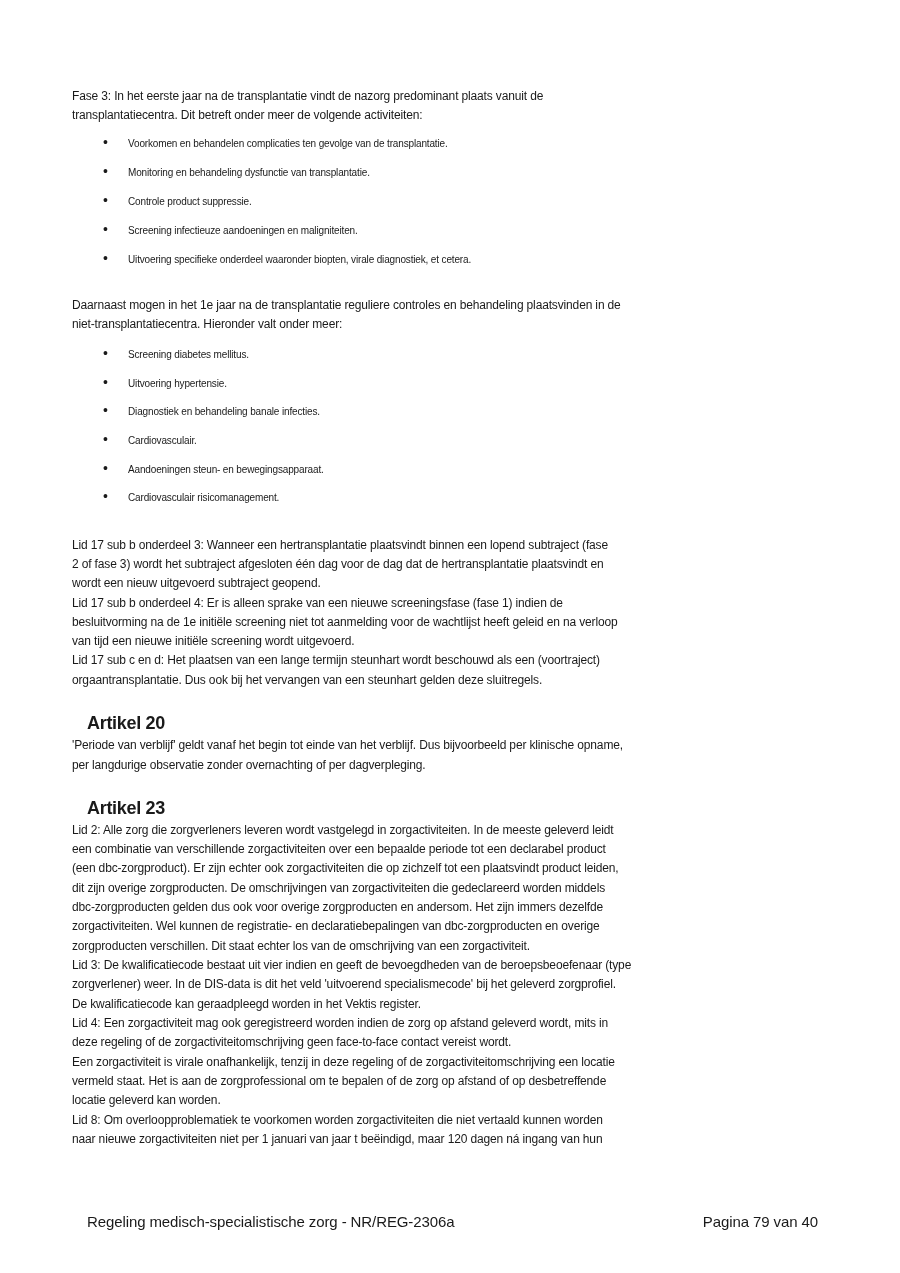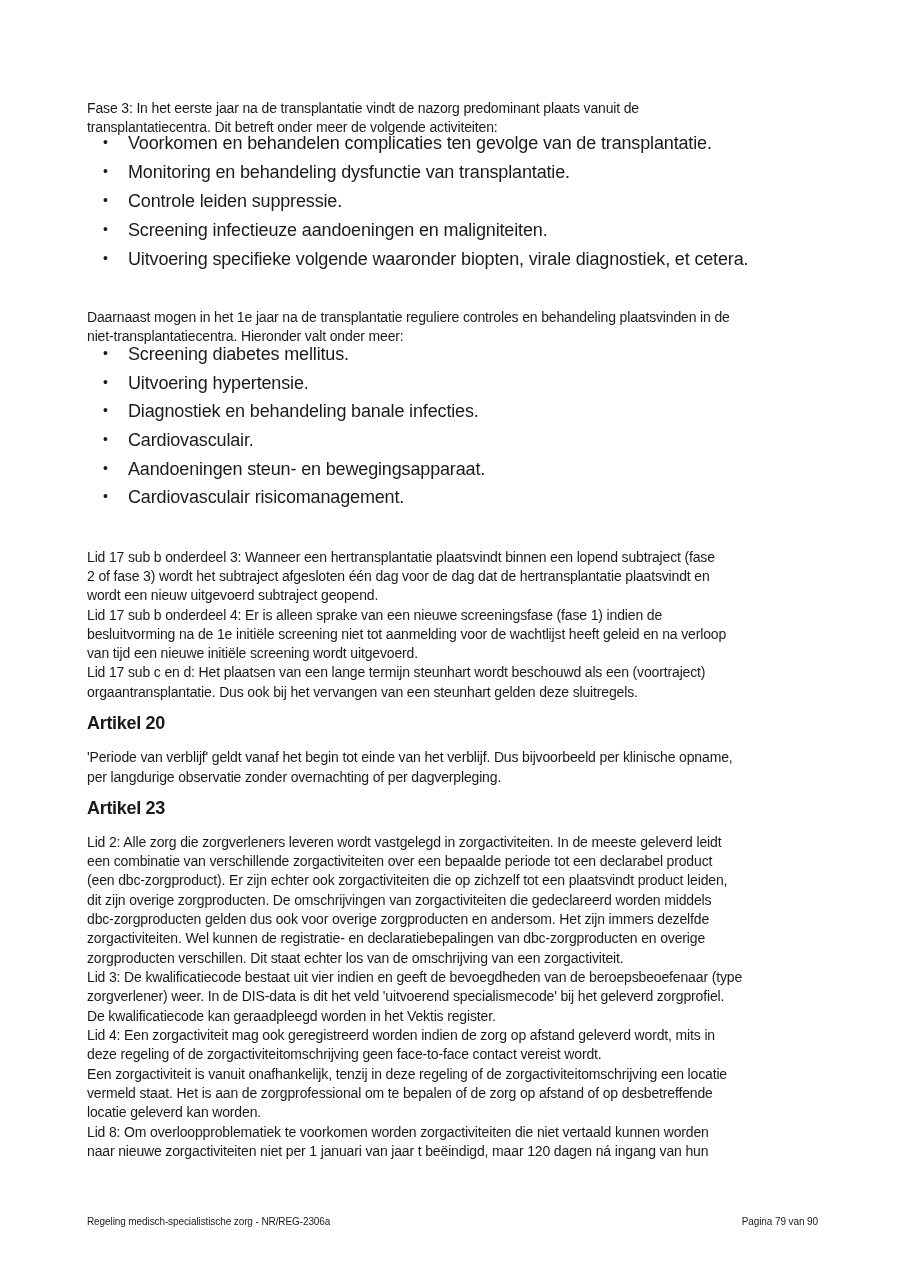--- a/index.html
+++ b/index.html
@@ -1,42 +1,42 @@
 <!DOCTYPE html>
 <html><head>
   <meta charset="utf-8">
   <style>
     html, body { margin: 0; padding: 0; background: #ffffff; }
     body { width: 900px; height: 1273px; position: relative; overflow: hidden;
            font-family: "Liberation Sans", sans-serif; color: #1a1a1a; }
-    .line { position: absolute; left: 87px; font-size: 14px; line-height: 19px; white-space: nowrap; letter-spacing: -0.15px; margin-top: 12px; }
+    .line { position: absolute; left: 72px; font-size: 12px; line-height: 19px; white-space: nowrap; letter-spacing: -0.15px; }
     .bullet { position: absolute; left: 103px; font-size: 14px; }
-    .bitem { position: absolute; left: 128px; font-size: 18px; line-height: 19px; white-space: nowrap; letter-spacing: -0.15px; }
+    .bitem { position: absolute; left: 128px; font-size: 10px; line-height: 19px; white-space: nowrap; letter-spacing: -0.15px; }
     .heading { position: absolute; left: 87px; font-size: 18px; font-weight: bold; line-height: 22px; letter-spacing: -0.3px; }
-    .footer { position: absolute; font-size: 10px; line-height: 16px; white-space: nowrap; letter-spacing: -0.1px; }
+    .footer { position: absolute; font-size: 15px; line-height: 16px; white-space: nowrap; letter-spacing: -0.1px; }
   </style>
 </head>
 <body>
 
 <div>
 
   <div class="line" style="top:87px">Fase 3: In het eerste jaar na de transplantatie vindt de nazorg predominant plaats vanuit de</div>
   <div class="line" style="top:106px">transplantatiecentra. Dit betreft onder meer de volgende activiteiten:</div>
 
   <div>
     <span class="bullet" style="top:134px">•</span>
     <div class="bitem" style="top:134px">Voorkomen en behandelen complicaties ten gevolge van de transplantatie.</div>
     <span class="bullet" style="top:163px">•</span>
     <div class="bitem" style="top:163px">Monitoring en behandeling dysfunctie van transplantatie.</div>
     <span class="bullet" style="top:192px">•</span>
-    <div class="bitem" style="top:192px">Controle leiden suppressie.</div>
+    <div class="bitem" style="top:192px">Controle product suppressie.</div>
     <span class="bullet" style="top:221px">•</span>
     <div class="bitem" style="top:221px">Screening infectieuze aandoeningen en maligniteiten.</div>
     <span class="bullet" style="top:250px">•</span>
-    <div class="bitem" style="top:250px">Uitvoering specifieke volgende waaronder biopten, virale diagnostiek, et cetera.</div>
+    <div class="bitem" style="top:250px">Uitvoering specifieke onderdeel waaronder biopten, virale diagnostiek, et cetera.</div>
   </div>
 
   <div class="line" style="top:296px">Daarnaast mogen in het 1e jaar na de transplantatie reguliere controles en behandeling plaatsvinden in de</div>
   <div class="line" style="top:315px">niet-transplantatiecentra. Hieronder valt onder meer:</div>
 
   <div>
     <span class="bullet" style="top:345px">•</span>
     <div class="bitem" style="top:345px">Screening diabetes mellitus.</div>
     <span class="bullet" style="top:374px">•</span>
     <div class="bitem" style="top:374px">Uitvoering hypertensie.</div>
@@ -74,25 +74,25 @@
     <div class="line" style="top:859px">(een dbc-zorgproduct). Er zijn echter ook zorgactiviteiten die op zichzelf tot een plaatsvindt product leiden,</div>
     <div class="line" style="top:879px">dit zijn overige zorgproducten. De omschrijvingen van zorgactiviteiten die gedeclareerd worden middels</div>
     <div class="line" style="top:898px">dbc-zorgproducten gelden dus ook voor overige zorgproducten en andersom. Het zijn immers dezelfde</div>
     <div class="line" style="top:917px">zorgactiviteiten. Wel kunnen de registratie- en declaratiebepalingen van dbc-zorgproducten en overige</div>
     <div class="line" style="top:937px">zorgproducten verschillen. Dit staat echter los van de omschrijving van een zorgactiviteit.</div>
     <div class="line" style="top:956px">Lid 3: De kwalificatiecode bestaat uit vier indien en geeft de bevoegdheden van de beroepsbeoefenaar (type</div>
     <div class="line" style="top:975px">zorgverlener) weer. In de DIS-data is dit het veld 'uitvoerend specialismecode' bij het geleverd zorgprofiel.</div>
     <div class="line" style="top:995px">De kwalificatiecode kan geraadpleegd worden in het Vektis register.</div>
     <div class="line" style="top:1014px">Lid 4: Een zorgactiviteit mag ook geregistreerd worden indien de zorg op afstand geleverd wordt, mits in</div>
     <div class="line" style="top:1033px">deze regeling of de zorgactiviteitomschrijving geen face-to-face contact vereist wordt.</div>
-    <div class="line" style="top:1053px">Een zorgactiviteit is vanuit onafhankelijk, tenzij in deze regeling of de zorgactiviteitomschrijving een locatie</div>
+    <div class="line" style="top:1053px">Een zorgactiviteit is virale onafhankelijk, tenzij in deze regeling of de zorgactiviteitomschrijving een locatie</div>
     <div class="line" style="top:1072px">vermeld staat. Het is aan de zorgprofessional om te bepalen of de zorg op afstand of op desbetreffende</div>
     <div class="line" style="top:1091px">locatie geleverd kan worden.</div>
     <div class="line" style="top:1111px">Lid 8: Om overloopproblematiek te voorkomen worden zorgactiviteiten die niet vertaald kunnen worden</div>
     <div class="line" style="top:1130px">naar nieuwe zorgactiviteiten niet per 1 januari van jaar t beëindigd, maar 120 dagen ná ingang van hun</div>
   </div>
 
   <div>
     <div class="footer" style="top:1214px; left:87px">Regeling medisch-specialistische zorg - NR/REG-2306a</div>
-    <div class="footer" style="top:1214px; right:82px">Pagina 79 van 90</div>
+    <div class="footer" style="top:1214px; right:82px">Pagina 79 van 40</div>
   </div>
 
 </div>
 
 </body></html>

